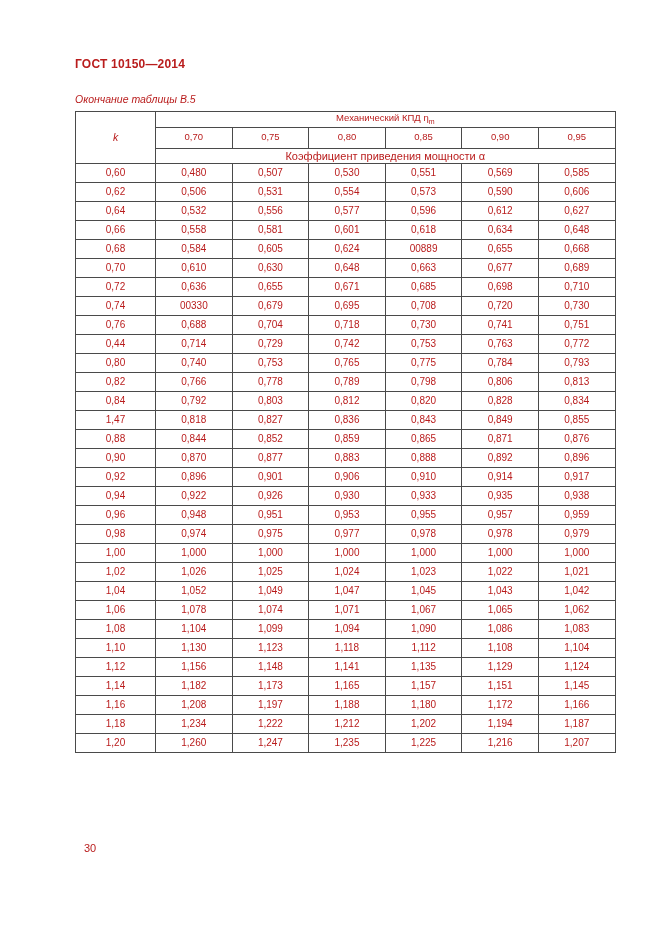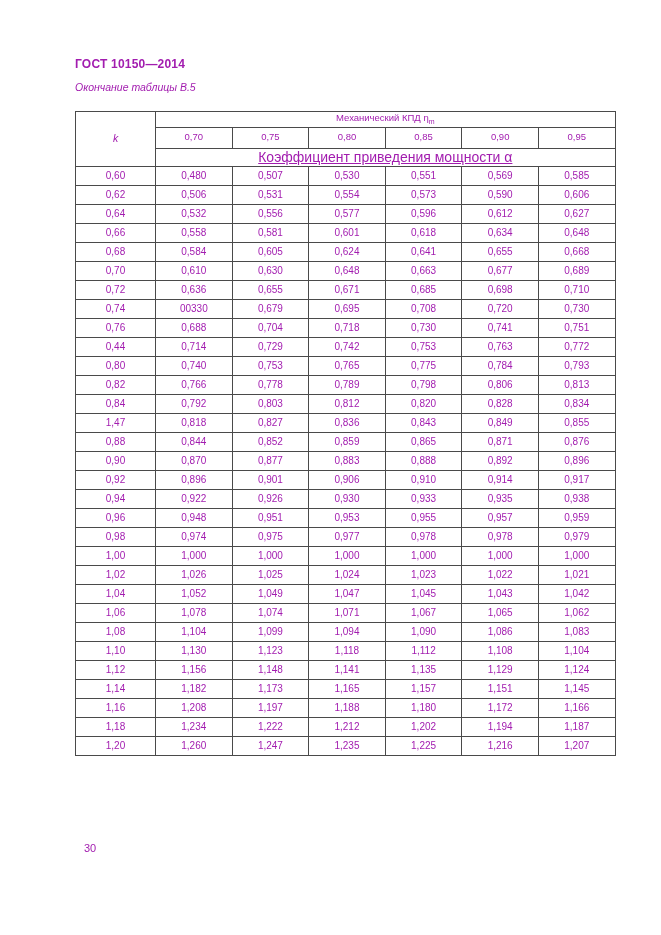--- a/index.html
+++ b/index.html
@@ -3,35 +3,35 @@
 <meta charset="utf-8">
 <style>
   * { margin: 0; padding: 0; box-sizing: border-box; }
   html, body { background: #ffffff; }
   .page {
     position: relative;
     width: 661px;
     height: 935px;
     background: #ffffff;
     font-family: "Liberation Sans", sans-serif;
-    color: #a21caf;
+    color: #b91c1c;
     overflow: hidden;
   }
   .doc-header {
     position: absolute;
     left: 75px;
     top: 57px;
     font-size: 12px;
     font-weight: bold;
     letter-spacing: 0.2px;
   }
   .table-caption {
     position: absolute;
     left: 75px;
-    top: 81px;
+    top: 93px;
     font-size: 10.5px;
     font-style: italic;
   }
   .data-table {
     position: absolute;
     left: 75px;
     top: 111px;
     width: 540px;
     border-collapse: collapse;
     table-layout: fixed;
@@ -48,22 +48,21 @@
   .data-table .group-head {
     height: 14px;
     font-size: 9.5px;
   }
   .data-table .eff-val {
     height: 21px;
     font-size: 9.5px;
   }
   .data-table .sub-head {
     height: 14px;
-    font-size: 14px;
-    text-decoration: underline;
+    font-size: 11px;
   }
   .data-table .k-head {
     font-style: italic;
     font-size: 10.5px;
   }
   .data-table sub {
     font-size: 7px;
   }
   .page-number {
     position: absolute;
@@ -145,21 +144,21 @@
           <td>0,601</td>
           <td>0,618</td>
           <td>0,634</td>
           <td>0,648</td>
         </tr>
         <tr>
           <td>0,68</td>
           <td>0,584</td>
           <td>0,605</td>
           <td>0,624</td>
-          <td>0,641</td>
+          <td>00889</td>
           <td>0,655</td>
           <td>0,668</td>
         </tr>
         <tr>
           <td>0,70</td>
           <td>0,610</td>
           <td>0,630</td>
           <td>0,648</td>
           <td>0,663</td>
           <td>0,677</td>

